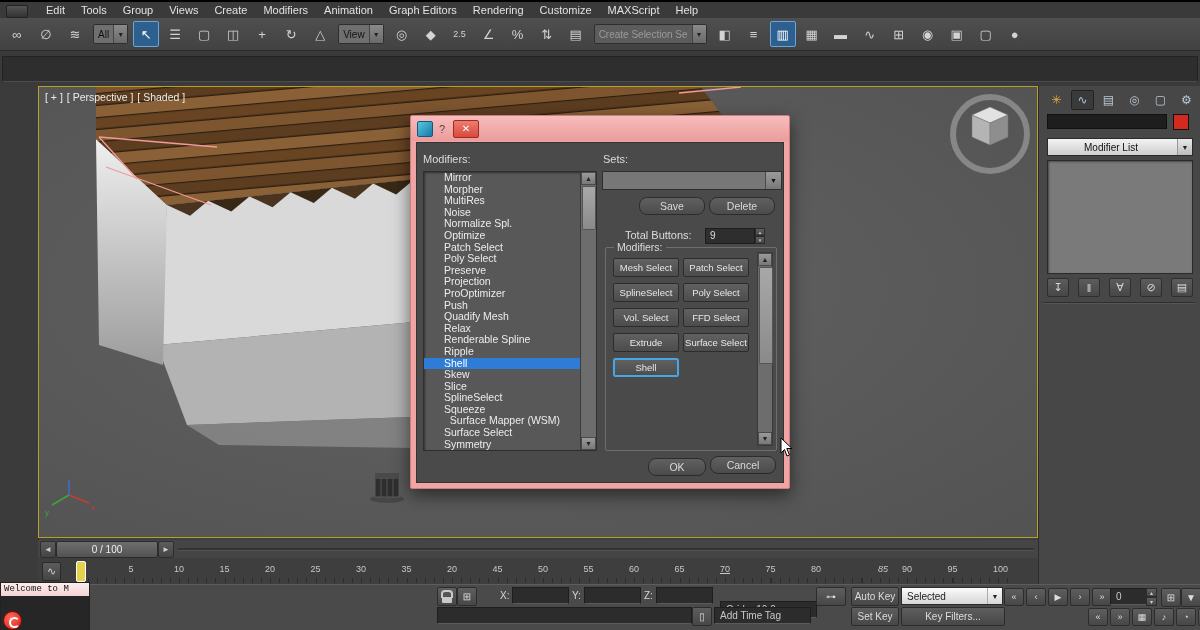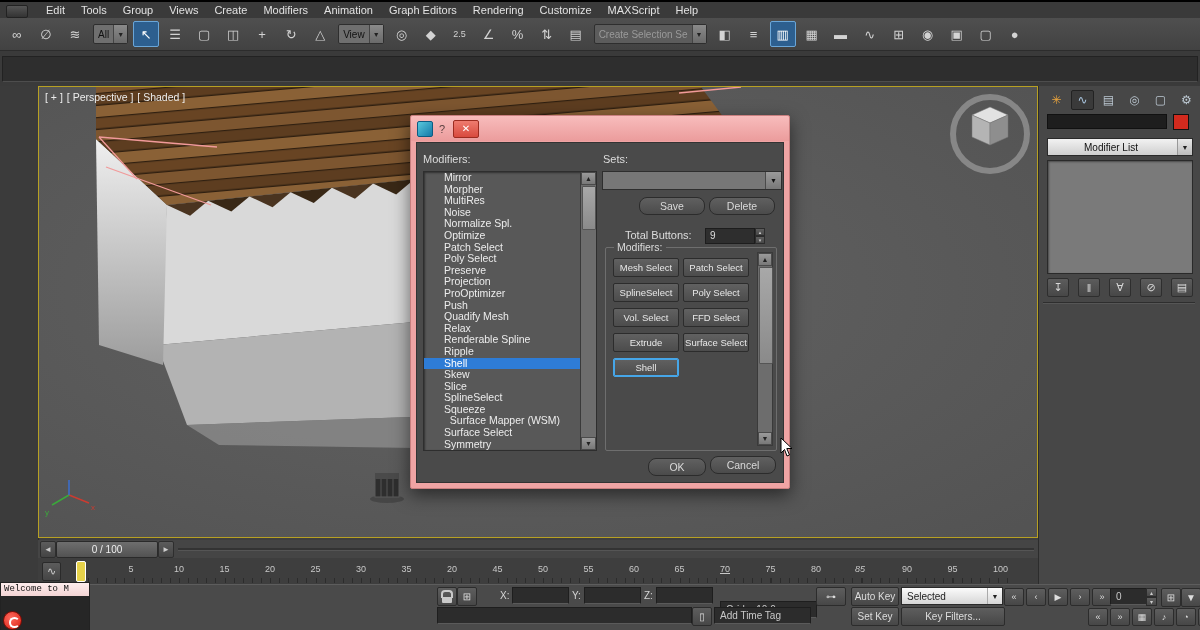--- a/index.html
+++ b/index.html
@@ -324,21 +324,21 @@
       <span class="tick-label" style="left: 363.5px;">35</span>
       <span class="tick-label" style="left: 409px;">20</span>
       <span class="tick-label" style="left: 454.5px;">45</span>
       <span class="tick-label" style="left: 500px;">50</span>
       <span class="tick-label" style="left: 545.5px;">55</span>
       <span class="tick-label" style="left: 591px;">60</span>
       <span class="tick-label" style="left: 636.5px;">65</span>
       <span class="tick-label" style="left: 682px; text-decoration: underline;">70</span>
       <span class="tick-label" style="left: 727.5px;">75</span>
       <span class="tick-label" style="left: 773px;">80</span>
-      <span class="tick-label" style="left: 817px; font-style: italic;">85</span>
+      <span class="tick-label" style="left: 840px; font-style: italic;">85</span>
       <span class="tick-label" style="left: 864px;">90</span>
       <span class="tick-label" style="left: 909.5px;">95</span>
       <span class="tick-label" style="left: 955px;">100</span>
     </div>
   <div id="ruler-ticks"></div>
 </div>
 
 <div id="bottombar">
 
   <div id="lock-btn" class="sb-btn">

